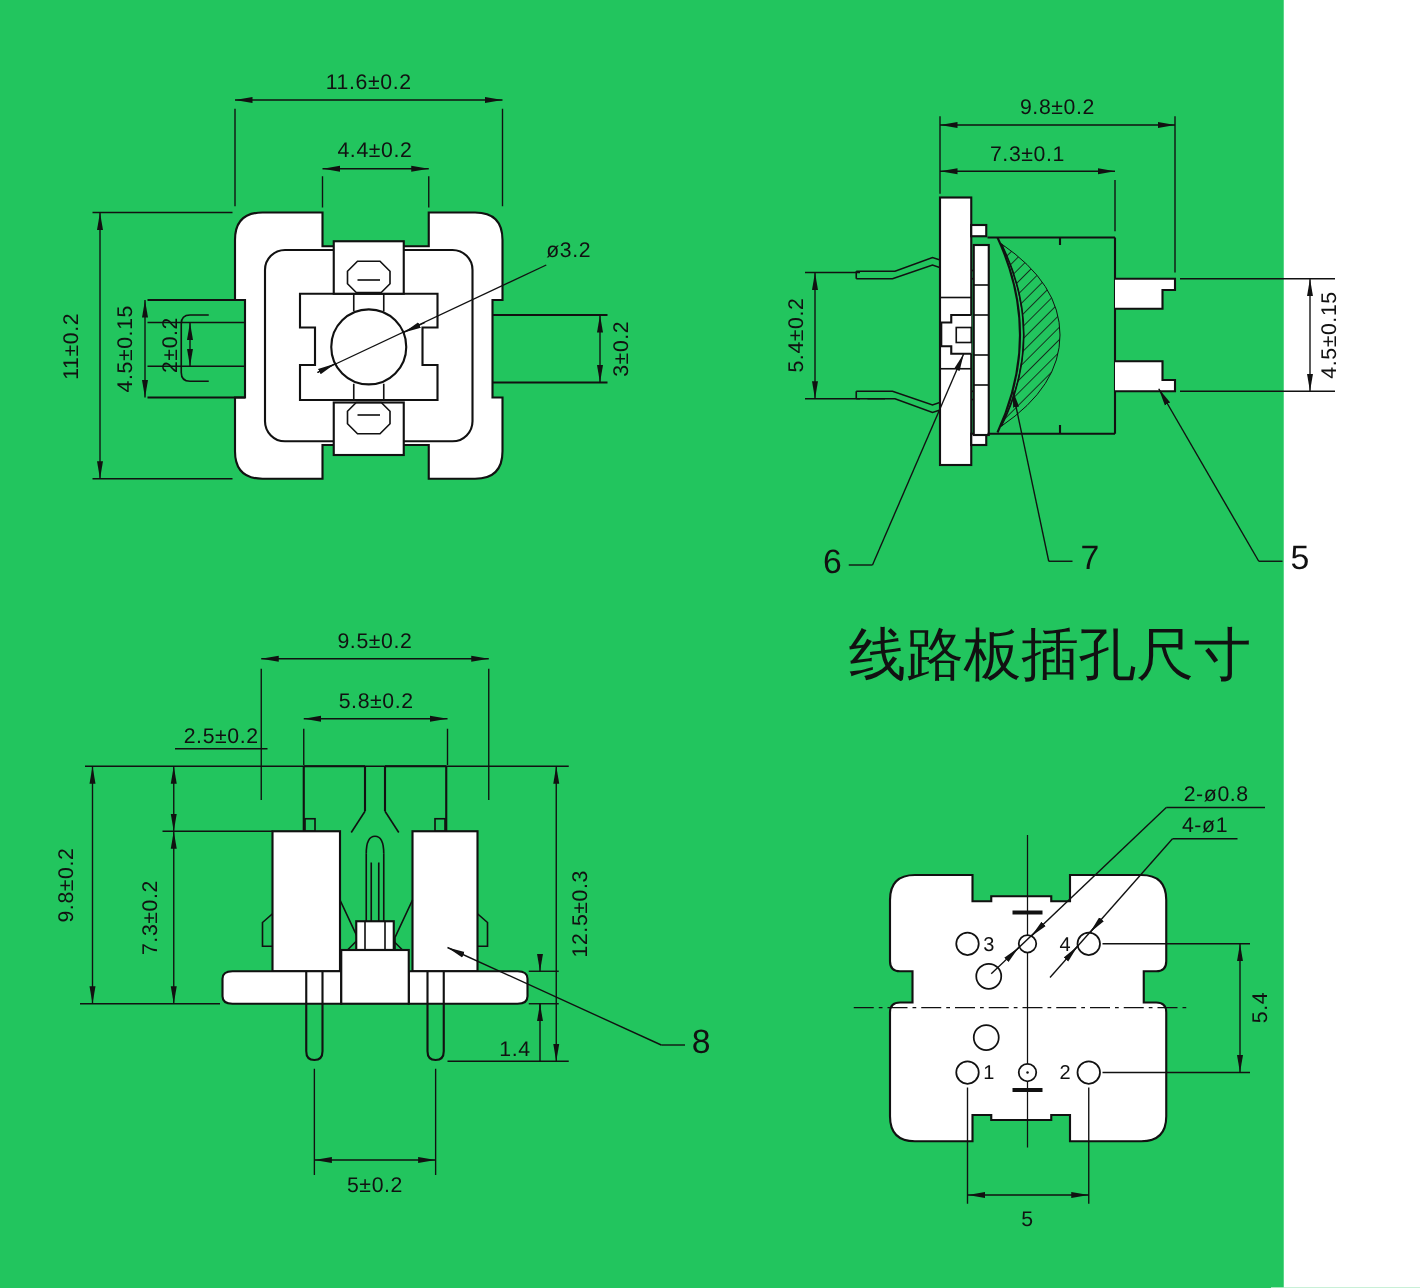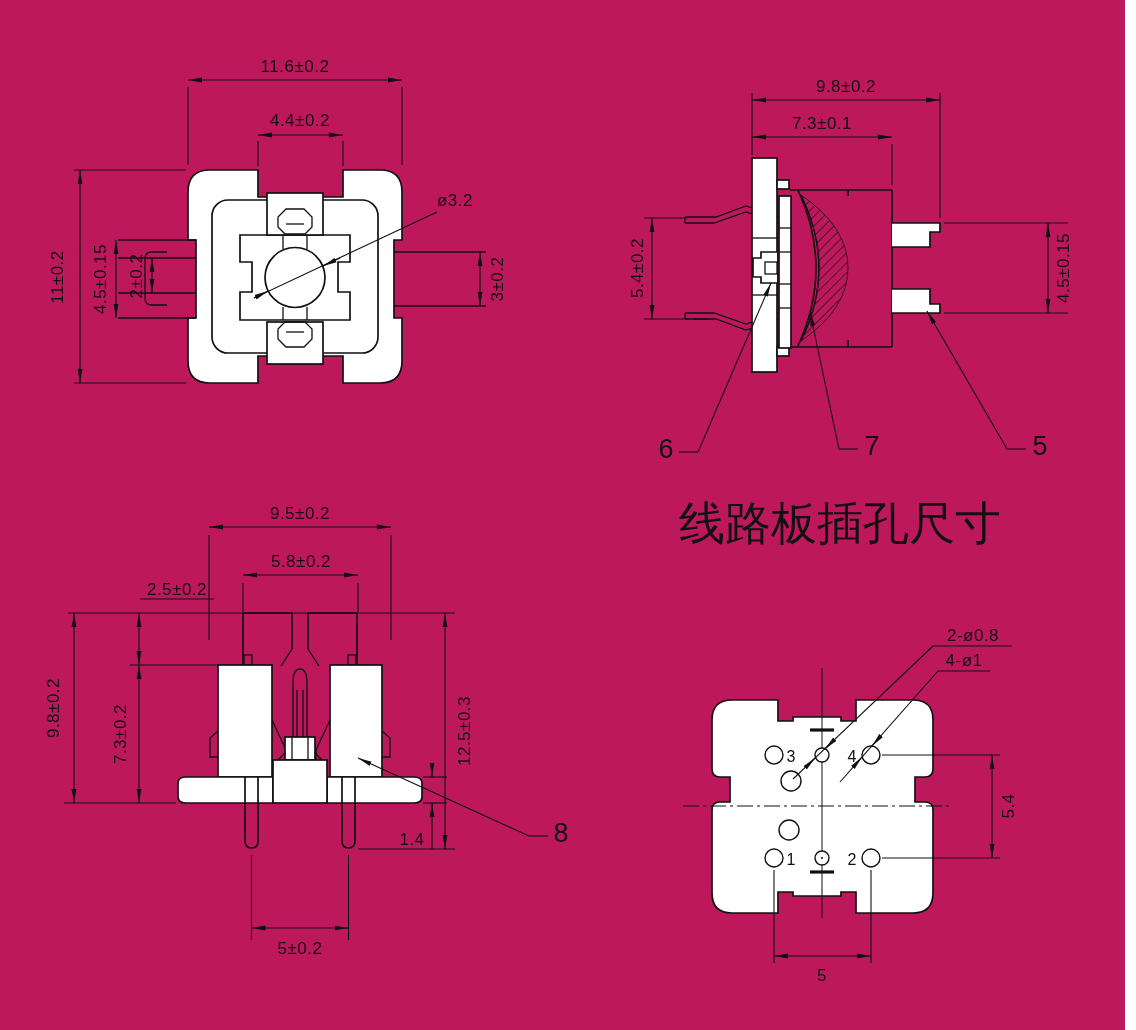--- a/index.html
+++ b/index.html
@@ -1,16 +1,16 @@
 <!DOCTYPE html>
 <html><head>
 <meta charset="utf-8">
 <style>
   html,body{margin:0;padding:0;background:#ffffff;}
-  #canvas{width:1125px;height:1030px;position:relative;background:#be185d;}
+  #canvas{width:1027px;height:1030px;position:relative;background:#22c55e;}
   svg{display:block}
   .olf{fill:#fff;stroke:#111;stroke-width:1.7;}
   .ol{fill:none;stroke:#111;stroke-width:1.7;}
   .ol2{fill:none;stroke:#111;stroke-width:1.3;}
   .thin{fill:none;stroke:#111;stroke-width:1.1;}
   .ctr{fill:none;stroke:#111;stroke-width:1;}
   .bar{fill:none;stroke:#111;stroke-width:3.2;}
   text{font-family:"Liberation Sans","DejaVu Sans",sans-serif;fill:#111;}
   .t{font-size:17px;text-anchor:middle;dominant-baseline:central;letter-spacing:.5px;}
   .call{font-size:27px;text-anchor:middle;dominant-baseline:central;}

